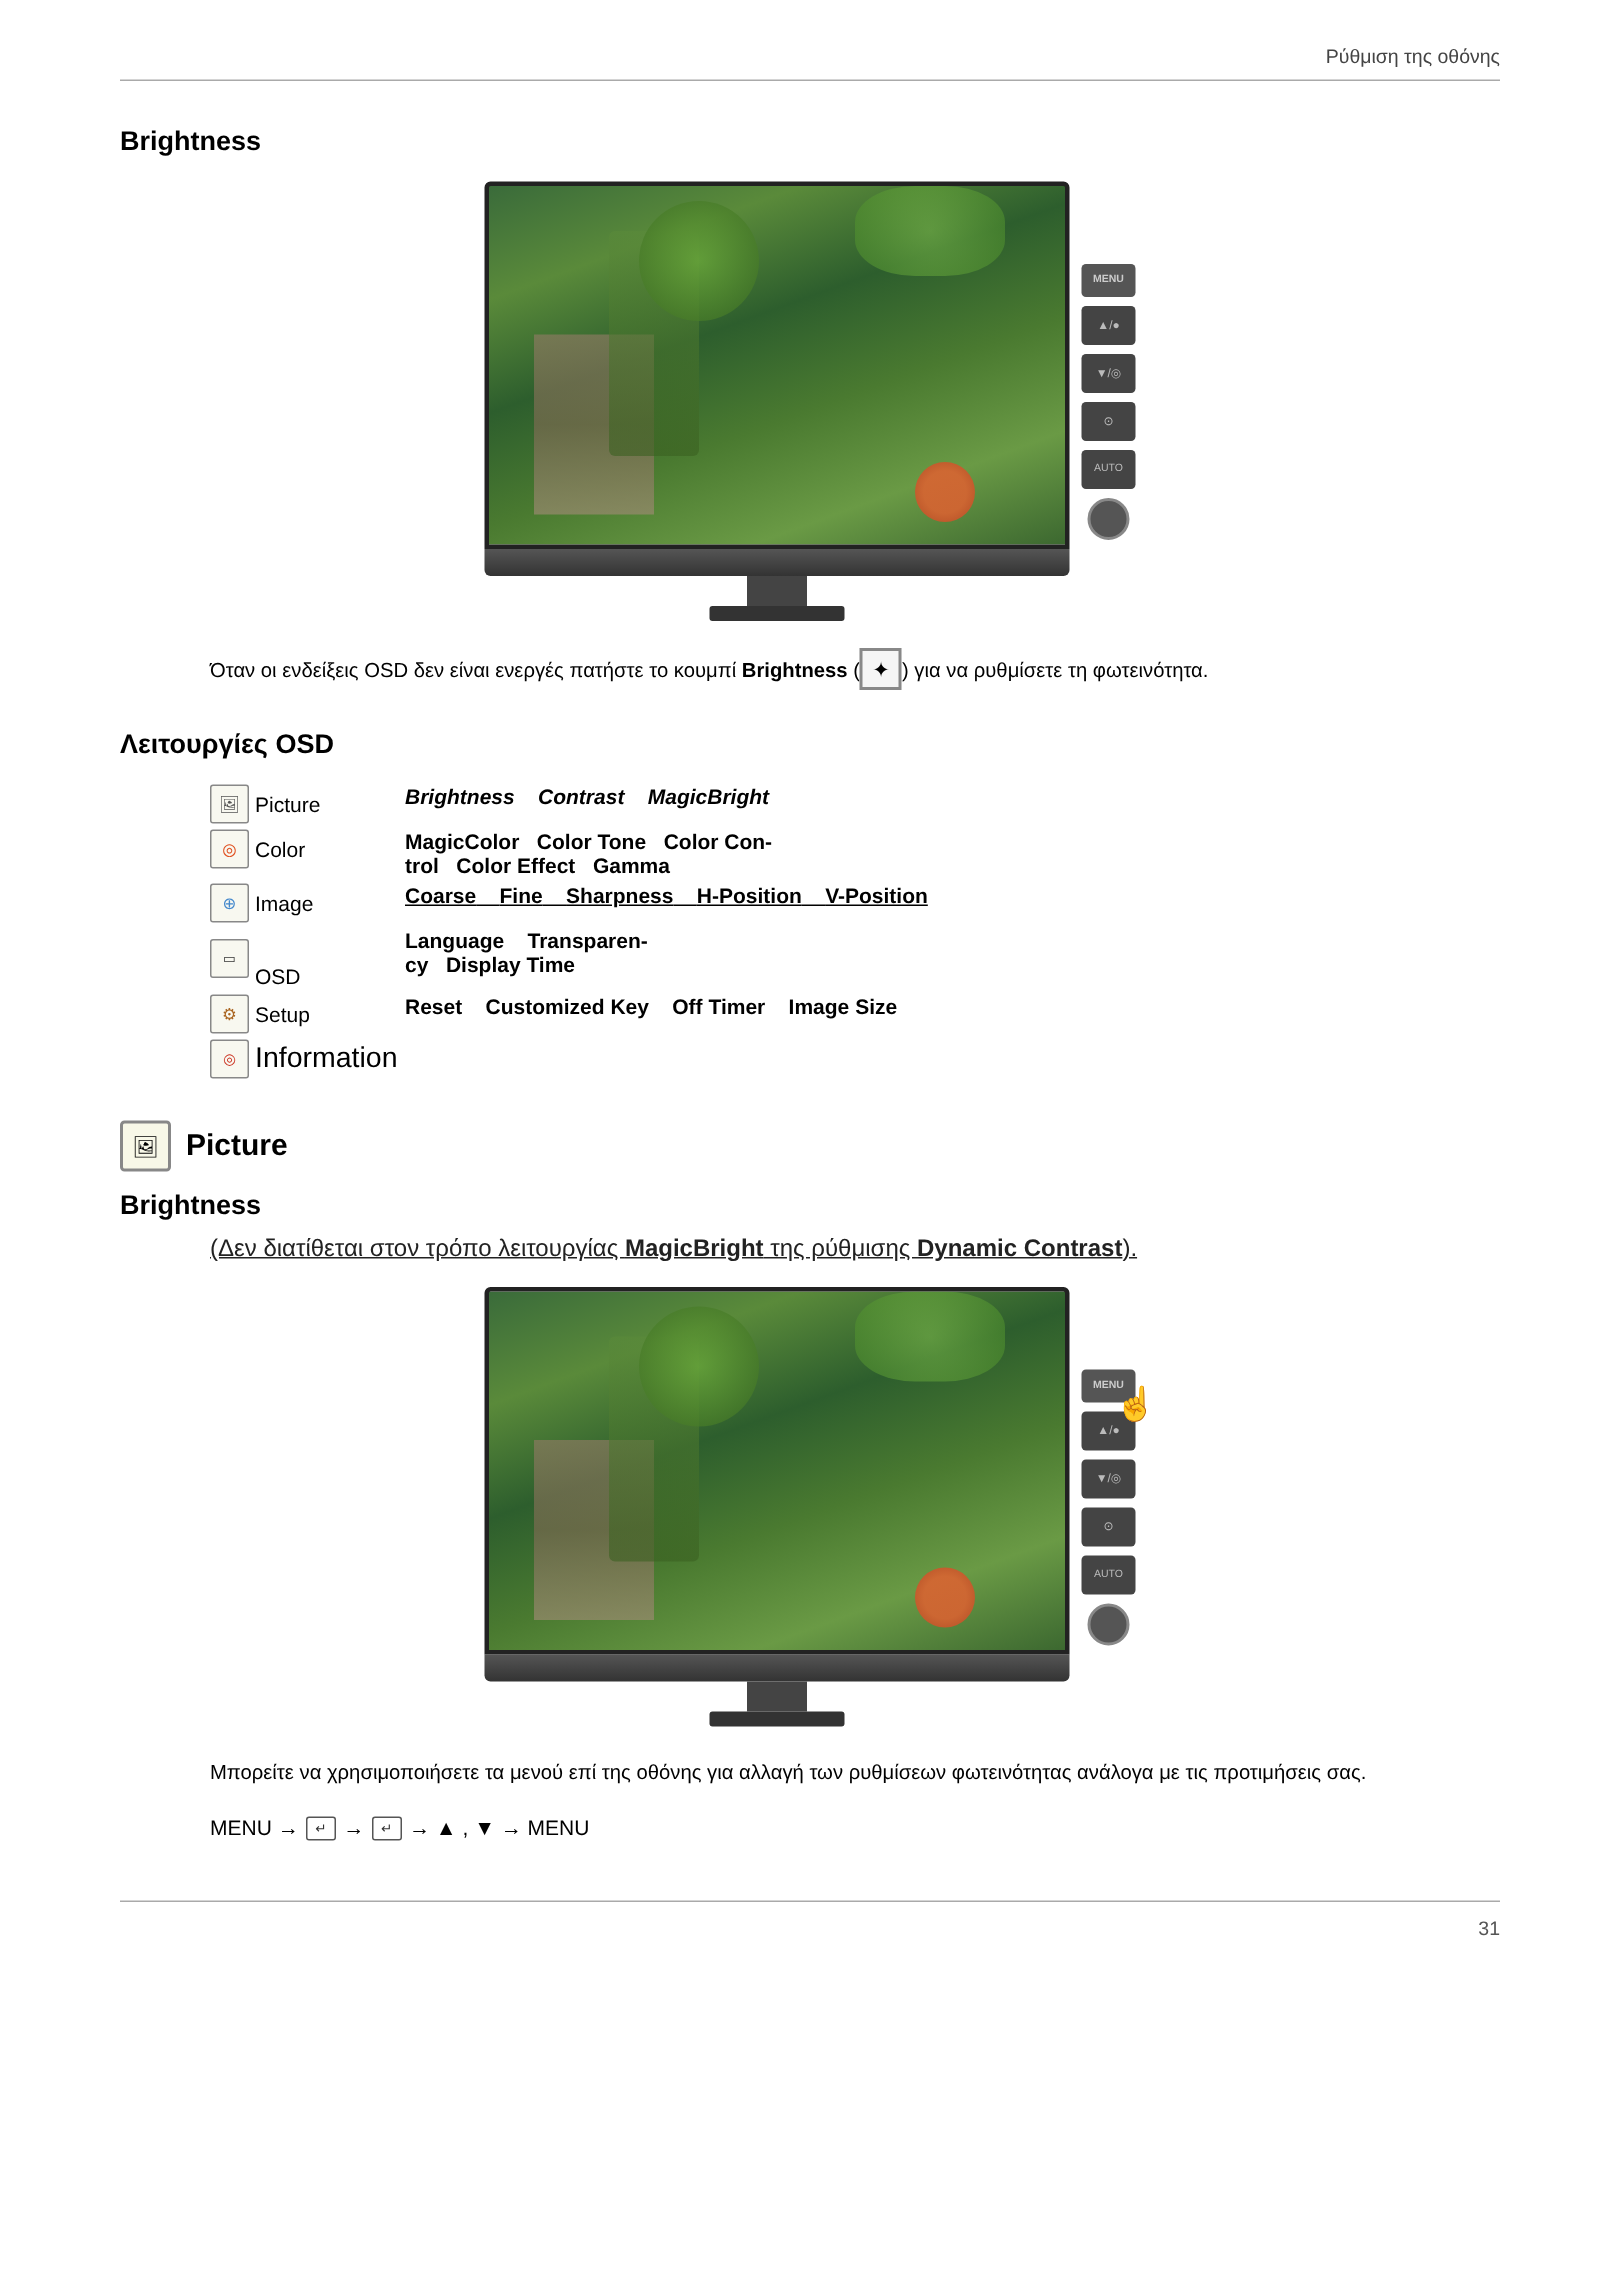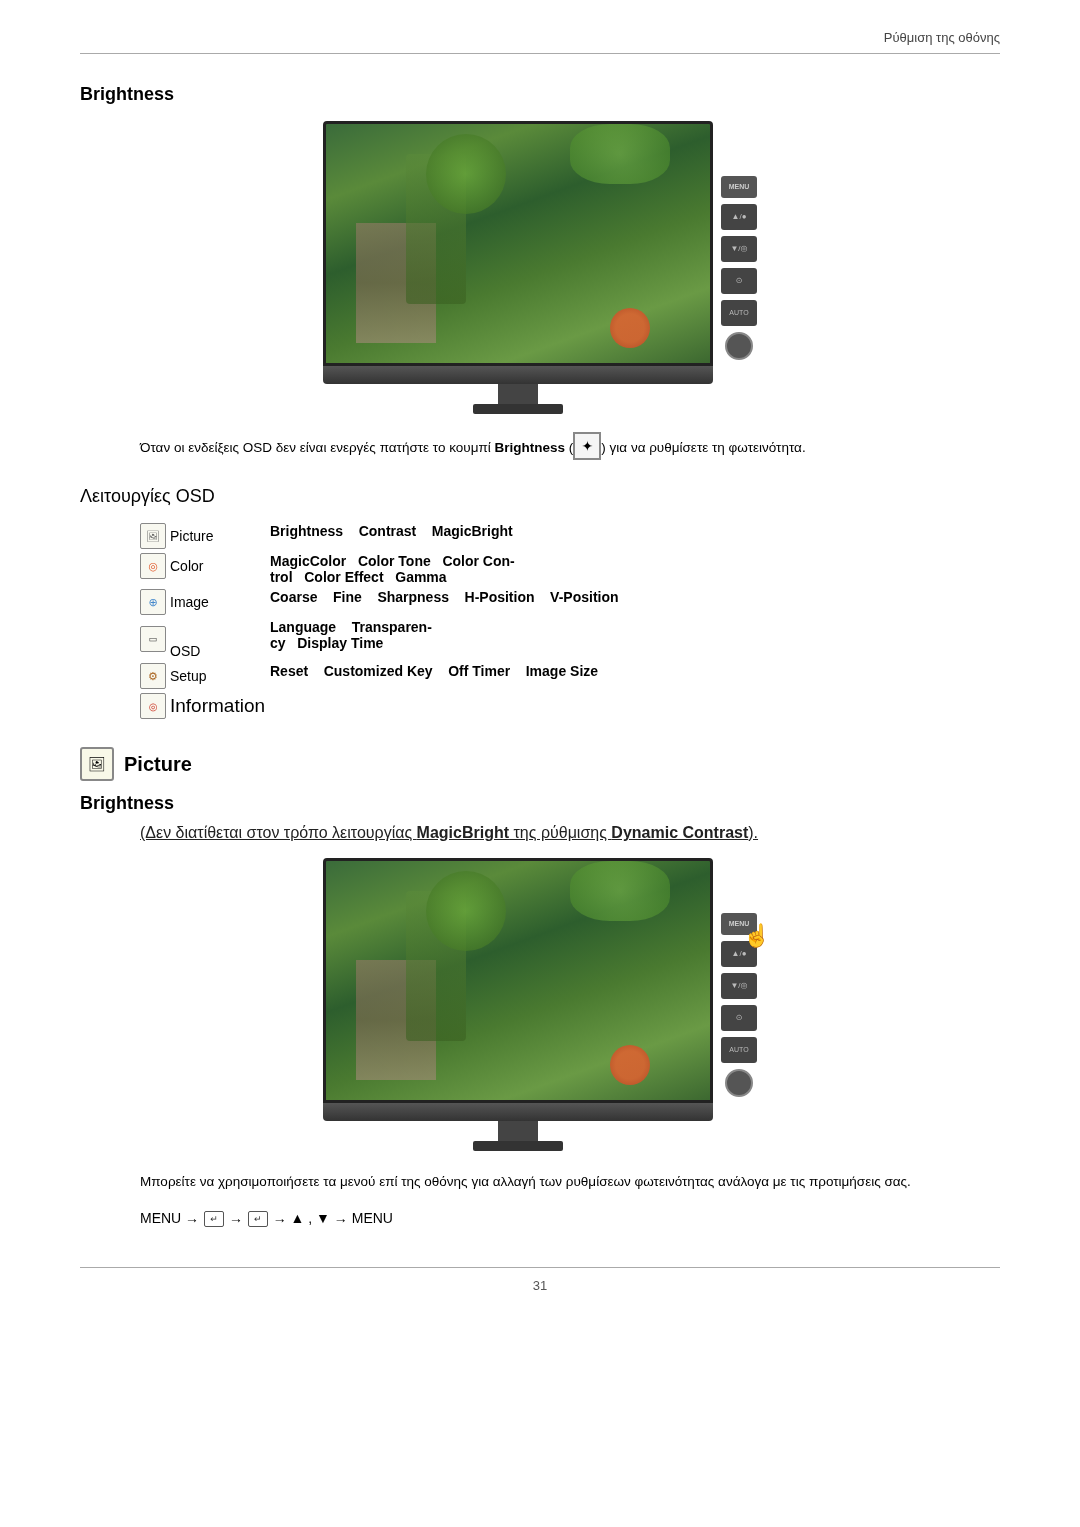--- a/index.html
+++ b/index.html
@@ -140,21 +140,21 @@
       background: #f5f5f5;
       vertical-align: middle;
       text-align: center;
       line-height: 24px;
       font-size: 14px;
       position: relative;
       top: -2px;
     }
     .osd-section-title {
       font-size: 18px;
-      font-weight: normal;
+      font-weight: bold;
       margin-bottom: 16px;
     }
     .icon-box {
       display: inline-flex;
       align-items: center;
       justify-content: center;
       width: 26px;
       height: 26px;
       border: 1.5px solid #888;
       border-radius: 2px;
@@ -215,21 +215,21 @@
       border: 1.5px solid #555;
       border-radius: 2px;
       text-align: center;
       line-height: 14px;
       font-size: 9px;
       vertical-align: middle;
       color: #333;
       margin: 0 1px;
     }
     .page-footer {
-      text-align: center;
+      text-align: right;
       margin-top: 40px;
       font-size: 13px;
       color: #555;
       border-top: 1px solid #aaa;
       padding-top: 10px;
     }
     .monitor2-screen {
       width: 390px;
       height: 245px;
       background: linear-gradient(160deg, #3a6b3a 0%, #5a8a3a 20%, #2d5e2d 40%, #4a7a30 60%, #6a9a45 80%, #3c6830 100%);
@@ -311,21 +311,21 @@
 
   <div class="osd-section-title">Λειτουργίες OSD</div>
 
   <div style="margin-left:60px; margin-bottom:28px;">
 
     <div class="osd-row">
       <div class="osd-menu-label">
         <span class="icon-box">🖼</span>
         <span style="font-size:14px;">Picture</span>
       </div>
-      <div style="font-size:14px;">
+      <div style="font-size:14px;font-style:italic;">
         <strong>Brightness</strong>&nbsp;&nbsp;&nbsp;
         <strong>Contrast</strong>&nbsp;&nbsp;&nbsp;
         <strong>MagicBright</strong>
       </div>
     </div>
 
     <div class="osd-row">
       <div class="osd-menu-label">
         <span class="icon-box" style="color:#e05020;">◎</span>
         <span style="font-size:14px;">Color</span>
@@ -337,21 +337,21 @@
         <strong>Color Effect</strong>&nbsp;&nbsp;
         <strong>Gamma</strong>
       </div>
     </div>
 
     <div class="osd-row">
       <div class="osd-menu-label">
         <span class="icon-box" style="color:#4488cc;">⊕</span>
         <span style="font-size:14px;">Image</span>
       </div>
-      <div style="font-size:14px;">
+      <div style="font-size:14px;text-decoration:underline;">
         <strong>Coarse</strong>&nbsp;&nbsp;&nbsp;
         <strong>Fine</strong>&nbsp;&nbsp;&nbsp;
         <strong>Sharpness</strong>&nbsp;&nbsp;&nbsp;
         <strong>H-Position</strong>&nbsp;&nbsp;&nbsp;
         <strong>V-Position</strong>
       </div>
     </div>
 
     <div class="osd-row">
       <div class="osd-menu-label">

